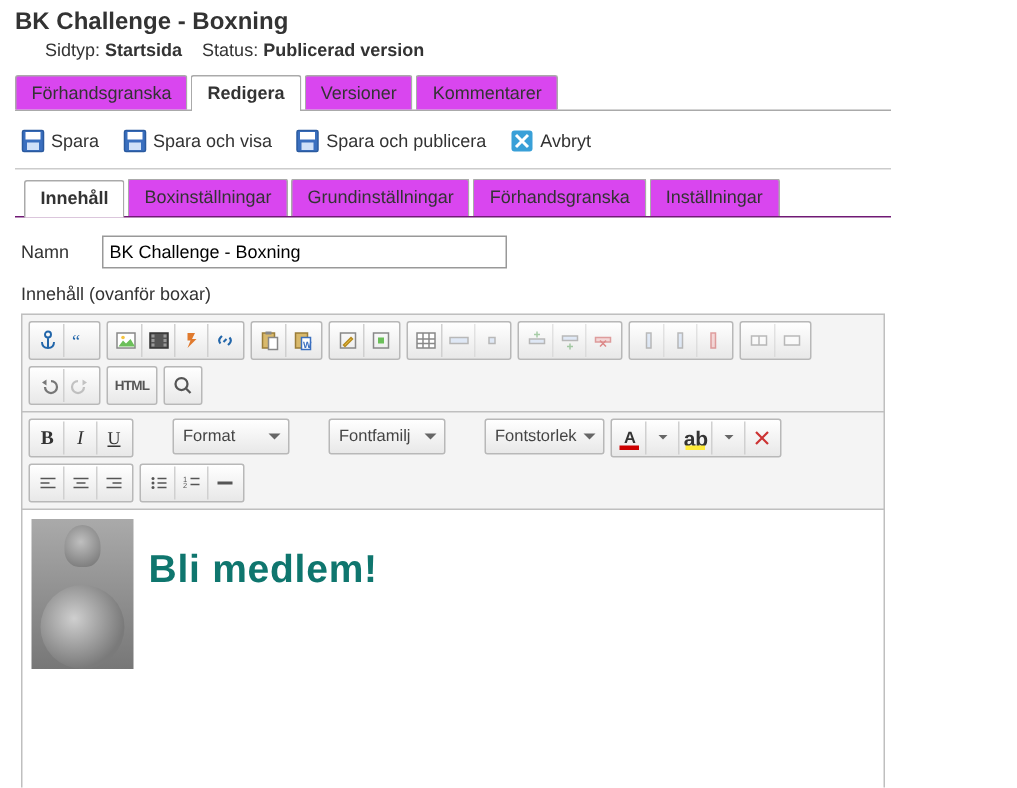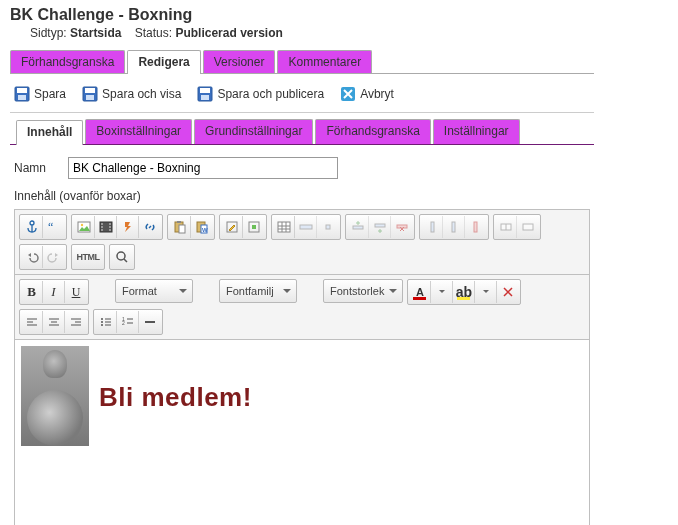--- a/index.html
+++ b/index.html
@@ -206,24 +206,24 @@
     top: 4px;
     left: 50%;
     transform: translateX(-50%);
     width: 24px; height: 28px;
     background: radial-gradient(circle at 45% 40%, #bfbfbf, #6e6e6e);
     border-radius: 50% 50% 40% 40%;
   }
   .headline {
     font-family: Impact, "Arial Black", sans-serif;
     font-size: 26px;
-    color: #7f1d1d;
+    color: #0f766e;
     font-weight: bold;
     letter-spacing: 0.5px;
-    margin-top: 36px;
+    margin-top: 18px;
   }
   .muted-svg { opacity: 0.55; }
   .html-btn { font-size: 9px; letter-spacing: -0.5px; color:#555; font-weight: bold; width: 30px;}
 </style>
 </head>
 <body>
 
 <div class="page">
 
   <div class="title">BK Challenge - Boxning</div>

